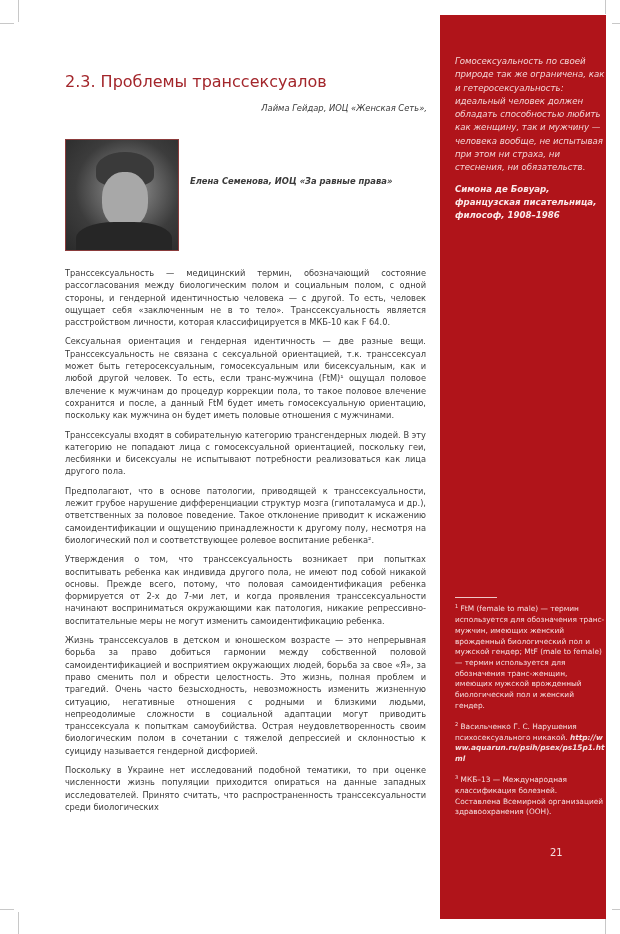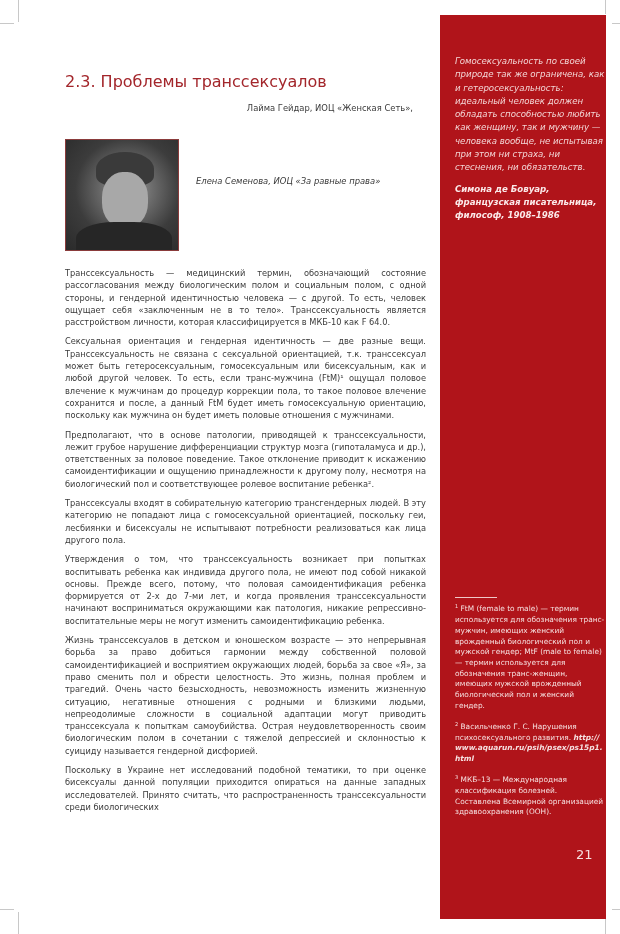--- a/index.html
+++ b/index.html
@@ -6,28 +6,28 @@
   body{width:620px;height:934px;background:#fff;position:relative;overflow:hidden;font-family:"DejaVu Sans",sans-serif;color:#3a3a3a;}
   .crop{position:absolute;background:#c8c8c8;}
   .sidebar{position:absolute;left:440px;top:15px;width:166px;height:904px;background:#b0141a;color:#f6dede;}
   .quote{position:absolute;left:15px;top:40px;width:150px;font-style:italic;font-size:8.6px;line-height:13.3px;color:#f3d6d6;}
   .quote-author{margin-top:8px;font-weight:bold;color:#fbe9e9;}
   .fn-rule{position:absolute;left:15px;top:582px;width:42px;height:1px;background:#f0c8c8;}
   .footnotes{position:absolute;left:15px;top:586px;width:150px;font-size:7.4px;line-height:10.7px;color:#f6e0e0;}
   .fn{margin-bottom:7px;}
   .fn sup{font-size:5px;}
   .fn .url{font-style:italic;font-weight:bold;}
-  .page-num{position:absolute;left:136px;top:832px;font-size:13px;color:#f6e0e0;}
+  .page-num{position:absolute;left:110px;top:832px;font-size:10px;color:#f6e0e0;}
   .title{position:absolute;left:65px;top:72px;font-size:16px;color:#a3262b;font-family:"DejaVu Sans",sans-serif;}
-  .author1{position:absolute;right:207px;top:103px;font-size:8.4px;color:#3a3a3a;}
+  .author1{position:absolute;right:193px;top:103px;font-size:8.4px;font-style:italic;color:#3a3a3a;}
   .photo{position:absolute;left:65px;top:139px;width:114px;height:112px;background:radial-gradient(ellipse at 55% 45%,#9a9a9a 0%,#6a6a6a 30%,#3c3c3c 60%,#2a2a2a 100%);border:1px solid #8a3b3b;box-sizing:border-box;overflow:hidden;}
   .photo .face{position:absolute;left:36px;top:32px;width:46px;height:56px;border-radius:45%;background:#a8a8a8;}
   .photo .hair{position:absolute;left:30px;top:12px;width:58px;height:34px;border-radius:50% 50% 30% 30%;background:#3a3a3a;}
   .photo .body{position:absolute;left:10px;top:82px;width:96px;height:40px;border-radius:40% 40% 0 0;background:#262626;}
-  .author2{position:absolute;left:196px;top:176px;font-size:8.4px;font-style:italic;color:#3a3a3a;}
+  .author2{position:absolute;left:190px;top:176px;font-size:8.4px;font-style:italic;color:#3a3a3a;font-weight:bold;}
   .main-text{position:absolute;left:65px;top:267px;width:361px;font-size:8.25px;line-height:12.3px;color:#3a3a3a;text-align:justify;}
   .main-text p{margin:0 0 7px 0;}
 </style>
 </head>
 <body>
 
 <div class="crop" style="left:18px;top:0;width:1px;height:22px;"></div>
 <div class="crop" style="left:0;top:23px;width:14px;height:1px;"></div>
 <div class="crop" style="left:605px;top:0;width:1px;height:14px;"></div>
 <div class="crop" style="left:612px;top:23px;width:8px;height:1px;"></div>
@@ -44,43 +44,43 @@
   <div class="hair"></div>
   <div class="face"></div>
   <div class="body"></div>
 </div>
 
 <div class="author2">Елена Семенова, ИОЦ «За равные права»</div>
 
 <div class="main-text">
   <p>Транссексуальность — медицинский термин, обозначающий состояние рассогласования между биологическим полом и социальным полом, с одной стороны, и гендерной идентичностью человека — с другой. То есть, человек ощущает себя «заключенным не в то тело». Транссексуальность является расстройством личности, которая классифицируется в МКБ-10 как F 64.0.</p>
   <p>Сексуальная ориентация и гендерная идентичность  — две разные вещи. Транссексуальность не связана с сексуальной ориентацией, т.к. транссексуал может быть гетеросексуальным, гомосексуальным или бисексуальным, как и любой другой человек. То есть, если транс-мужчина (FtM)¹ ощущал половое влечение к мужчинам до процедур коррекции пола, то такое половое влечение сохранится и после, а данный FtM будет иметь гомосексуальную ориентацию, поскольку как мужчина он будет иметь половые отношения с мужчинами.</p>
+  <p>Транссексуалы входят в собирательную категорию трансгендерных людей. В эту категорию не попадают лица с гомосексуальной ориентацией, поскольку геи, лесбиянки и бисексуалы не испытывают потребности реализоваться как лица другого пола.</p>
   <p>Предполагают, что в основе патологии, приводящей к транссексуальности, лежит грубое нарушение дифференциации структур мозга (гипоталамуса и др.), ответственных за половое поведение. Такое отклонение приводит к искажению самоидентификации и ощущению принадлежности к другому полу, несмотря на биологический пол и соответствующее ролевое воспитание ребенка².</p>
-  <p>Транссексуалы входят в собирательную категорию трансгендерных людей. В эту категорию не попадают лица с гомосексуальной ориентацией, поскольку геи, лесбиянки и бисексуалы не испытывают потребности реализоваться как лица другого пола.</p>
   <p>Утверждения о том, что транссексуальность возникает при попытках воспитывать ребенка как индивида другого пола, не имеют под собой никакой основы. Прежде всего, потому, что половая самоидентификация ребенка формируется от 2-х до 7-ми лет, и когда проявления транссексуальности начинают восприниматься окружающими как патология, никакие репрессивно-воспитательные меры не могут изменить самоидентификацию ребенка.</p>
   <p>Жизнь транссексуалов в детском и юношеском возрасте — это непрерывная борьба за право добиться гармонии между собственной половой самоидентификацией и восприятием окружающих людей, борьба за свое «Я», за право сменить пол и обрести целостность. Это жизнь, полная проблем и трагедий. Очень часто безысходность, невозможность изменить жизненную ситуацию, негативные отношения с родными и близкими людьми, непреодолимые сложности в социальной адаптации могут приводить транссексуала к попыткам самоубийства. Острая неудовлетворенность своим биологическим полом в сочетании с тяжелой депрессией и склонностью к суициду называется гендерной дисфорией.</p>
-  <p>Поскольку в Украине нет исследований подобной тематики, то при оценке бисексуалы данной популяции приходится опираться на данные западных исследователей. Принято считать, что распространенность транссексуальности среди биологических</p>
+  <p>Поскольку в Украине нет исследований подобной тематики, то при оценке численности жизнь популяции приходится опираться на данные западных исследователей. Принято считать, что распространенность транссексуальности среди биологических</p>
 </div>
 
 <aside class="sidebar">
   <div class="quote">
     <div>Гомосексуальность по своей природе так же ограничена, как и гетеросексуальность: идеальный человек должен обладать способностью любить как женщину, так и мужчину  — человека вообще, не испытывая при этом ни страха, ни стеснения, ни обязательств.</div>
     <div class="quote-author">Симона де Бовуар, французская писательница, философ, 1908–1986</div>
   </div>
 
   <div class="fn-rule"></div>
 
   <div class="footnotes">
     <div class="fn">
       <sup>1</sup>
       <span>FtM (female to male) — термин используется для обозначения транс-мужчин, имеющих женский врожденный биологический пол и мужской гендер; MtF (male to female) — термин используется для обозначения транс-женщин, имеющих мужской врожденный биологический пол и женский гендер.</span>
     </div>
     <div class="fn">
       <sup>2</sup>
-      <span>Васильченко Г. С. Нарушения психосексуального развития.</span>
+      <span>Васильченко Г. С. Нарушения психосексуального никакой.</span>
       <span class="url" style="word-break:break-all;">http://www.aquarun.ru/psih/psex/ps15p1.html</span>
     </div>
     <div class="fn">
       <sup>3</sup>
       <span>МКБ–13 — Международная классификация болезней. Составлена Всемирной организацией здравоохранения (ООН).</span>
     </div>
   </div>
 
   <div class="page-num">21</div>
 </aside>

